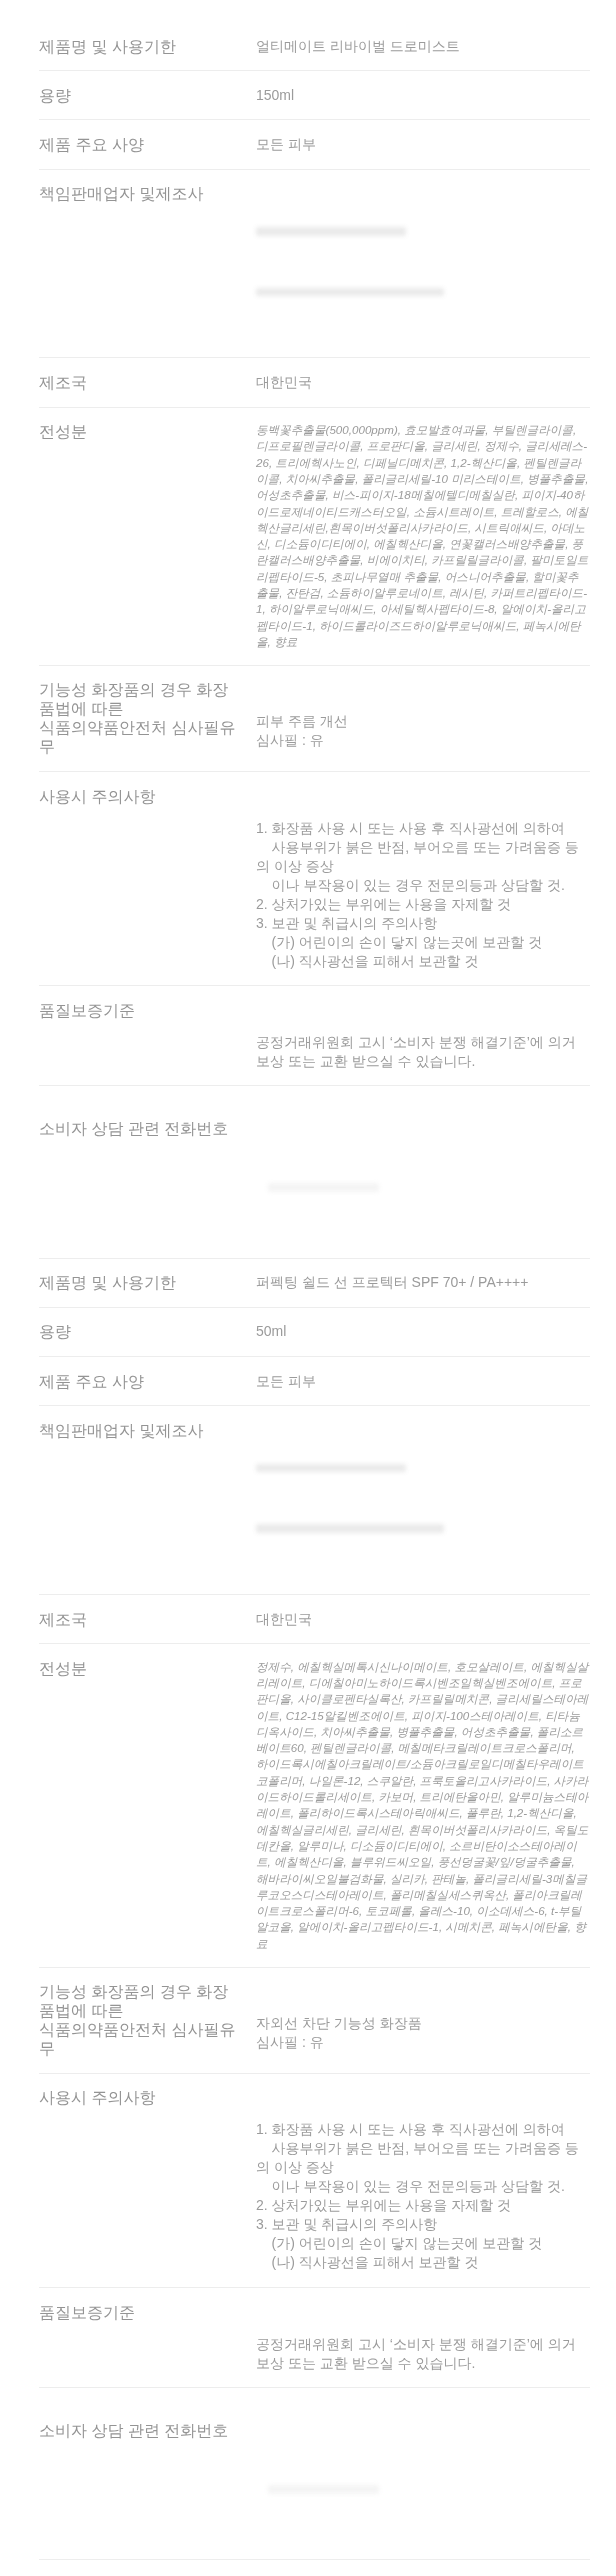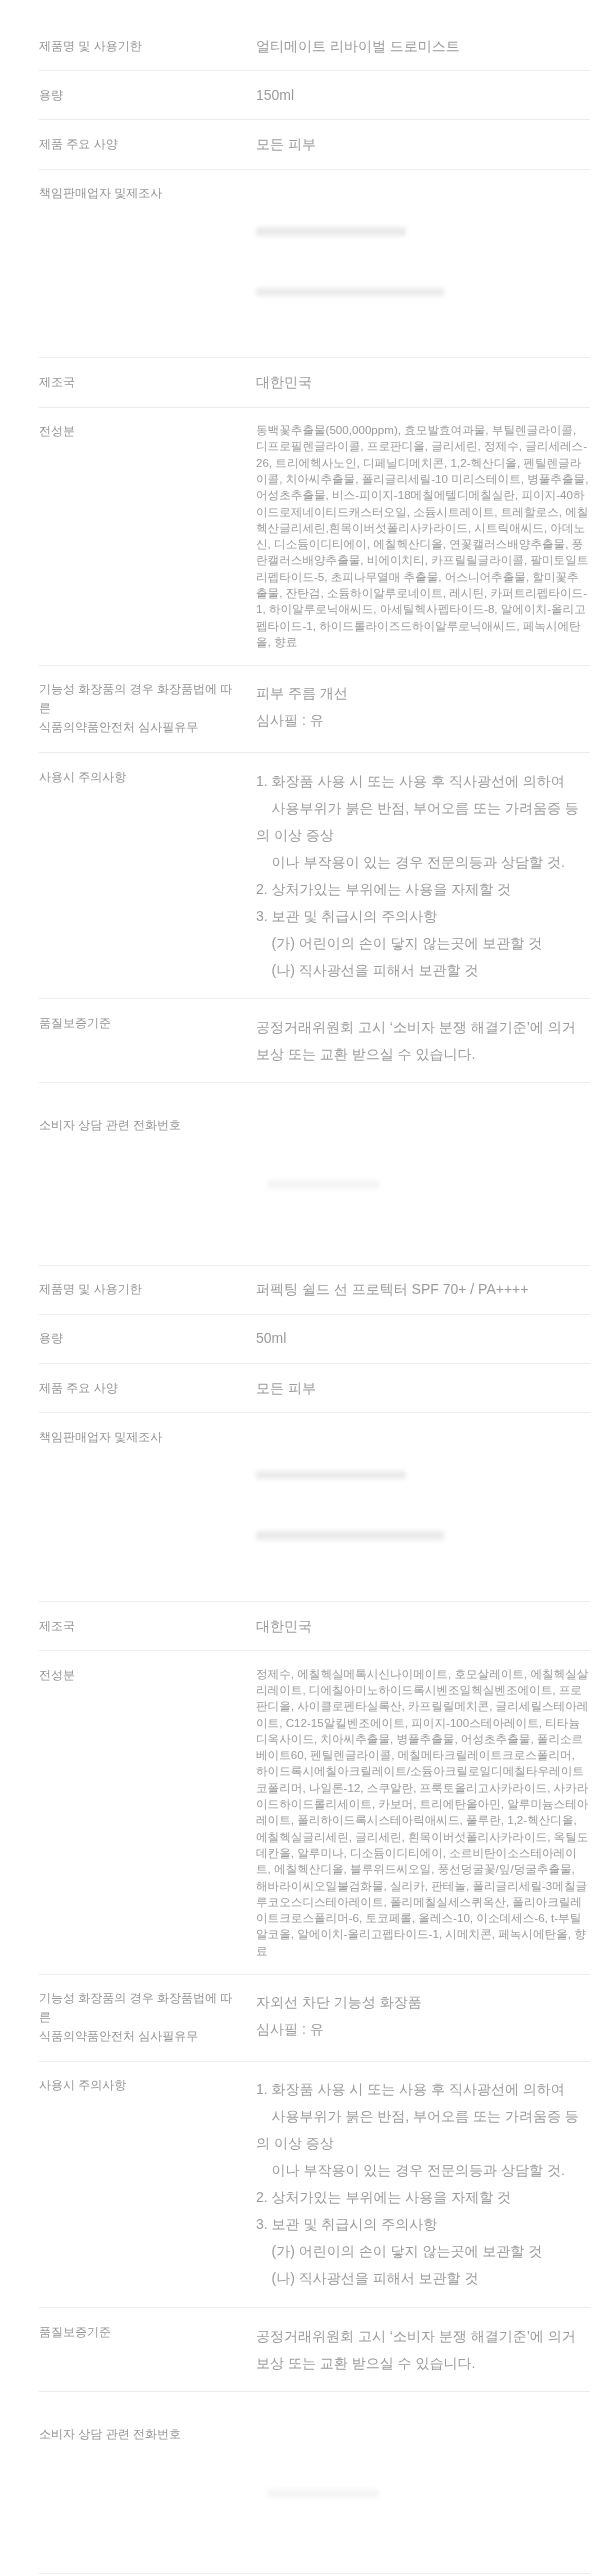--- a/index.html
+++ b/index.html
@@ -14,44 +14,46 @@
   }
   .row{
     display:flex;
     align-items:flex-start;
     padding:14.6px 0;
     border-bottom:0.9px solid #ededed;
   }
   .lbl{
     width:217px;
     flex-shrink:0;
-    font-size:12px;
+    font-size:16px;
     line-height:19px;
     color:#949494;
     white-space:pre-wrap;
     padding-right:12px;
     box-sizing:border-box;
   }
   .val{
     flex:1;
     font-size:14px;
     line-height:19px;
     color:#9b9b9b;
     white-space:pre-wrap;
     word-break:break-all;
   }
   .val.ingredients{
     font-size:11.6px;
     line-height:16.3px;
+    font-style:italic;
   }
   .val.multiline{
-    line-height:27px;
+    line-height:19px;
+    margin-top:32px;
   }
   .row-phone{
-    padding:33px 0 29px;
+    padding:33px 0 19px;
     min-height:50px;
   }
   
   .redact{
     height:8.6px;
     background:#d9d9d9;
     border-radius:1.7px;
     filter:blur(2.1px);
     opacity:.55;
     margin:5.1px 0 8.6px;

